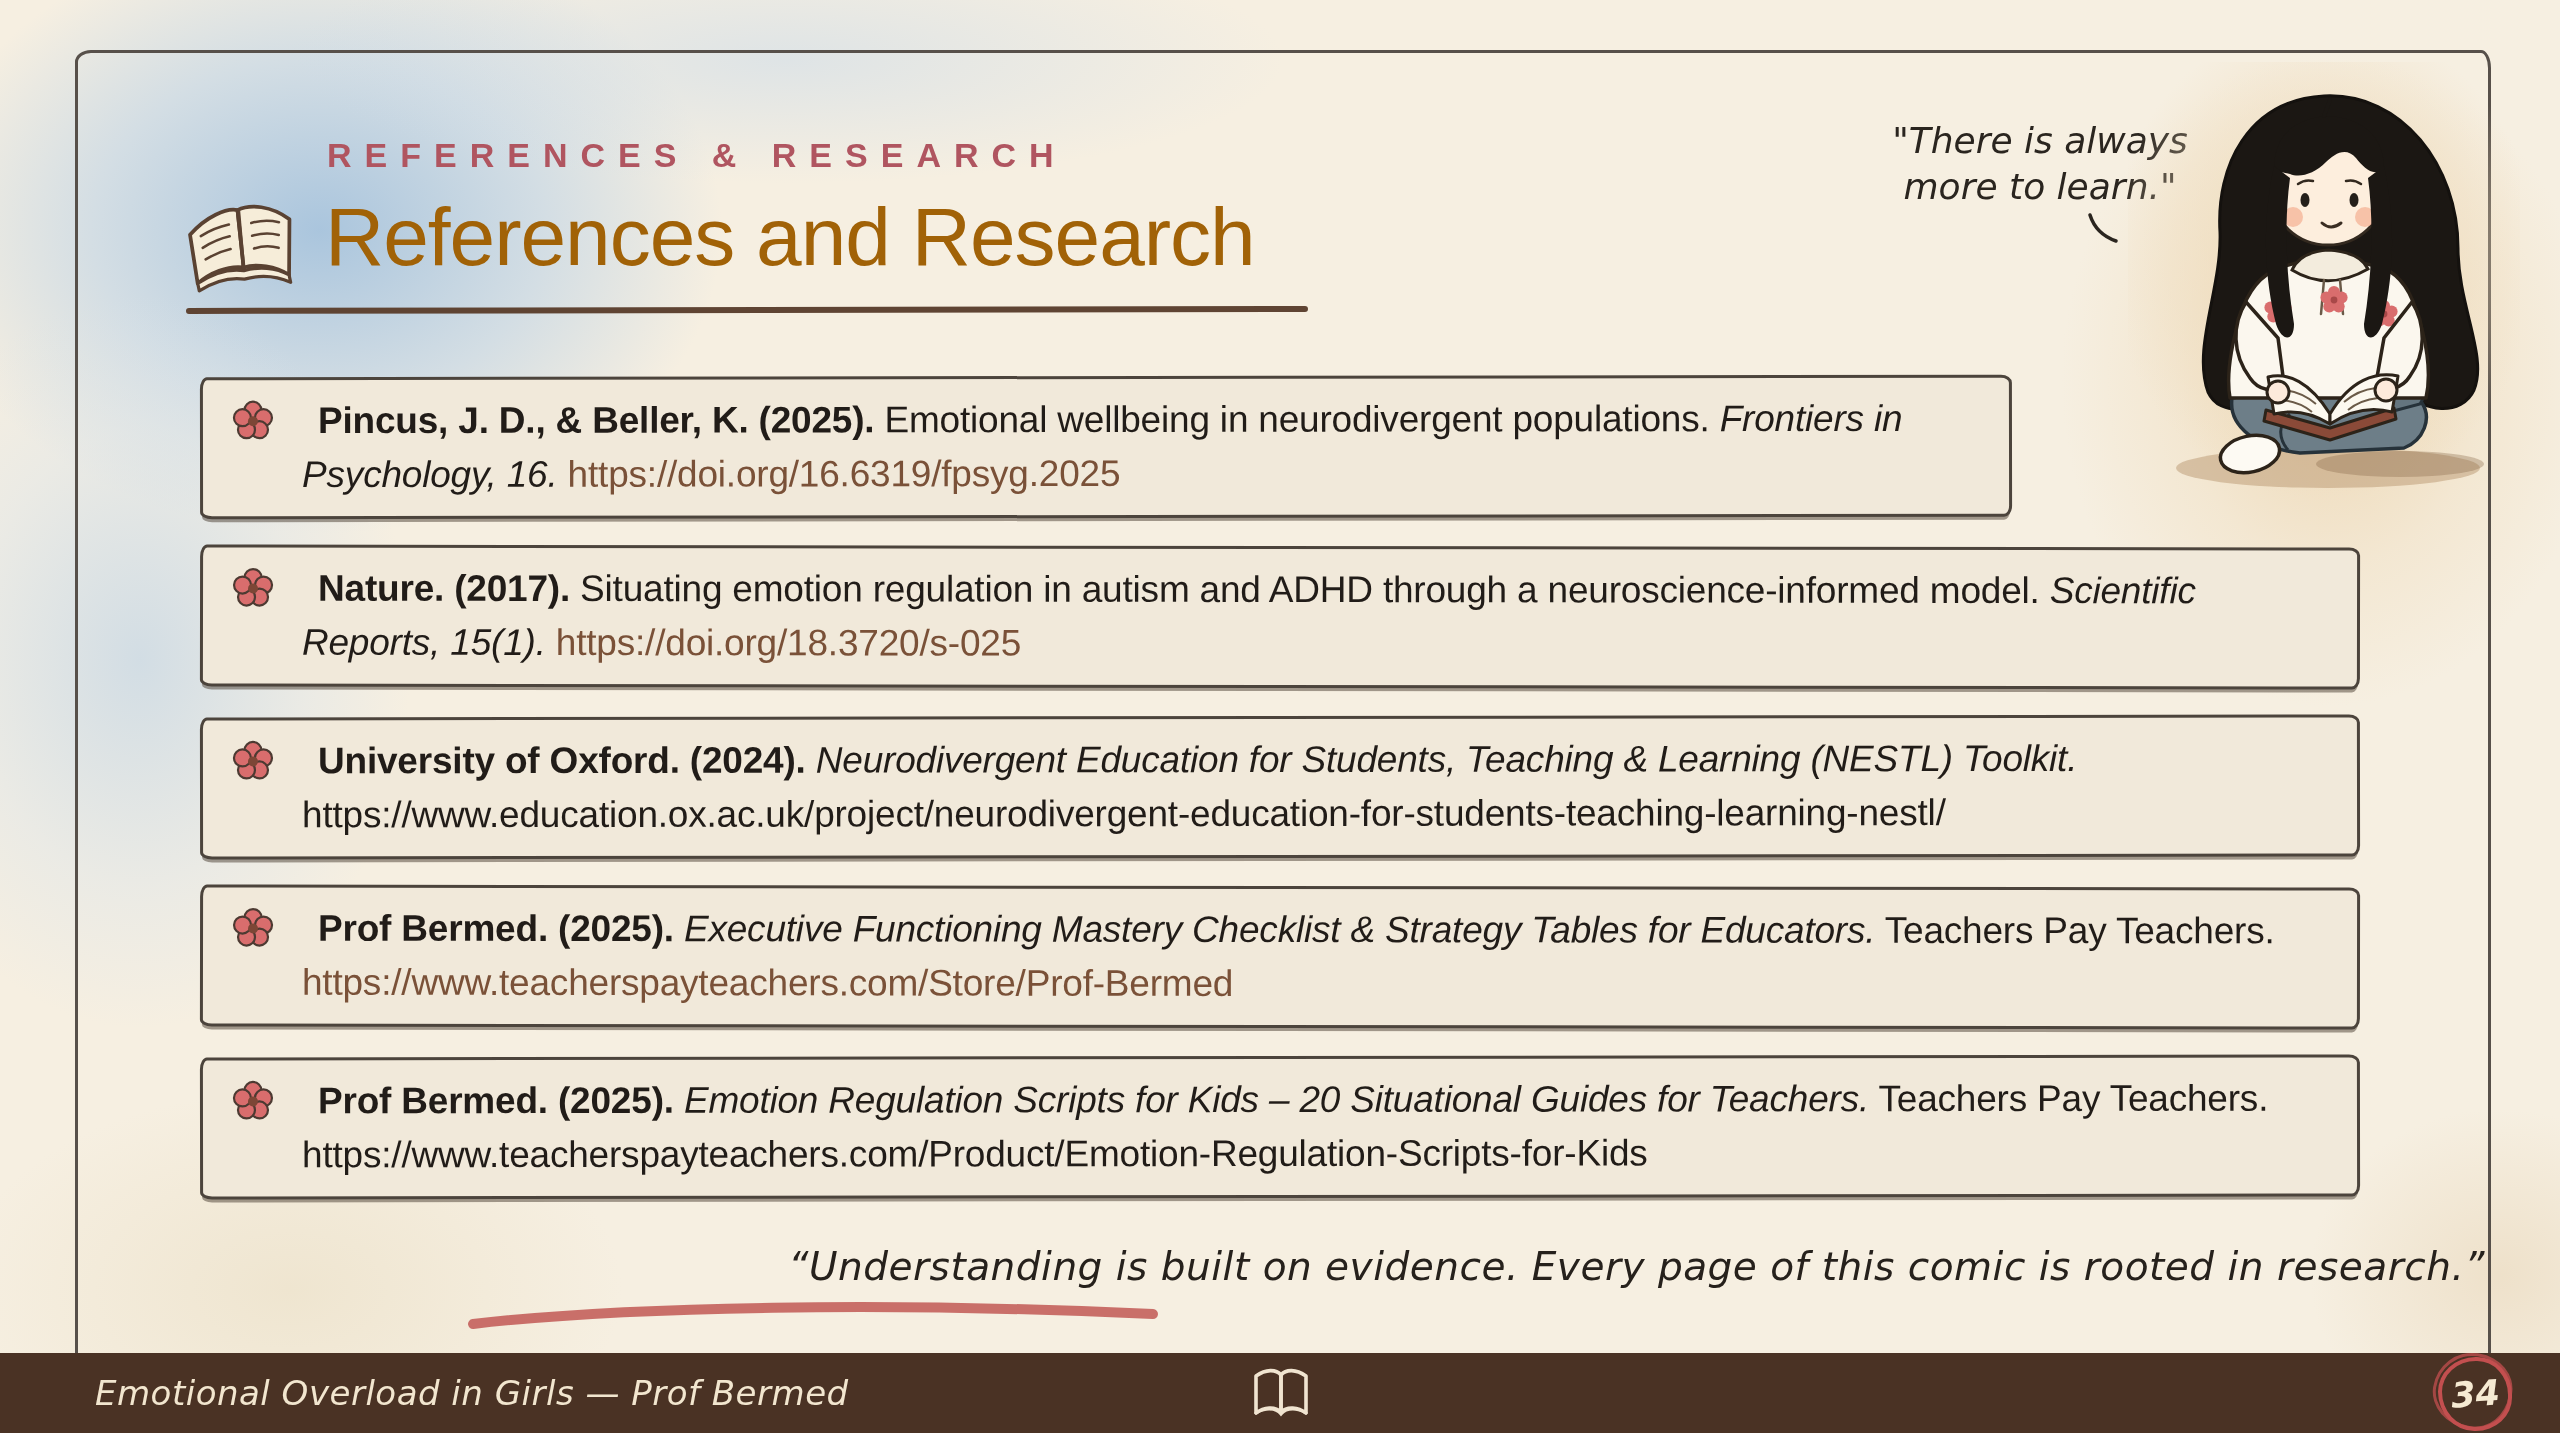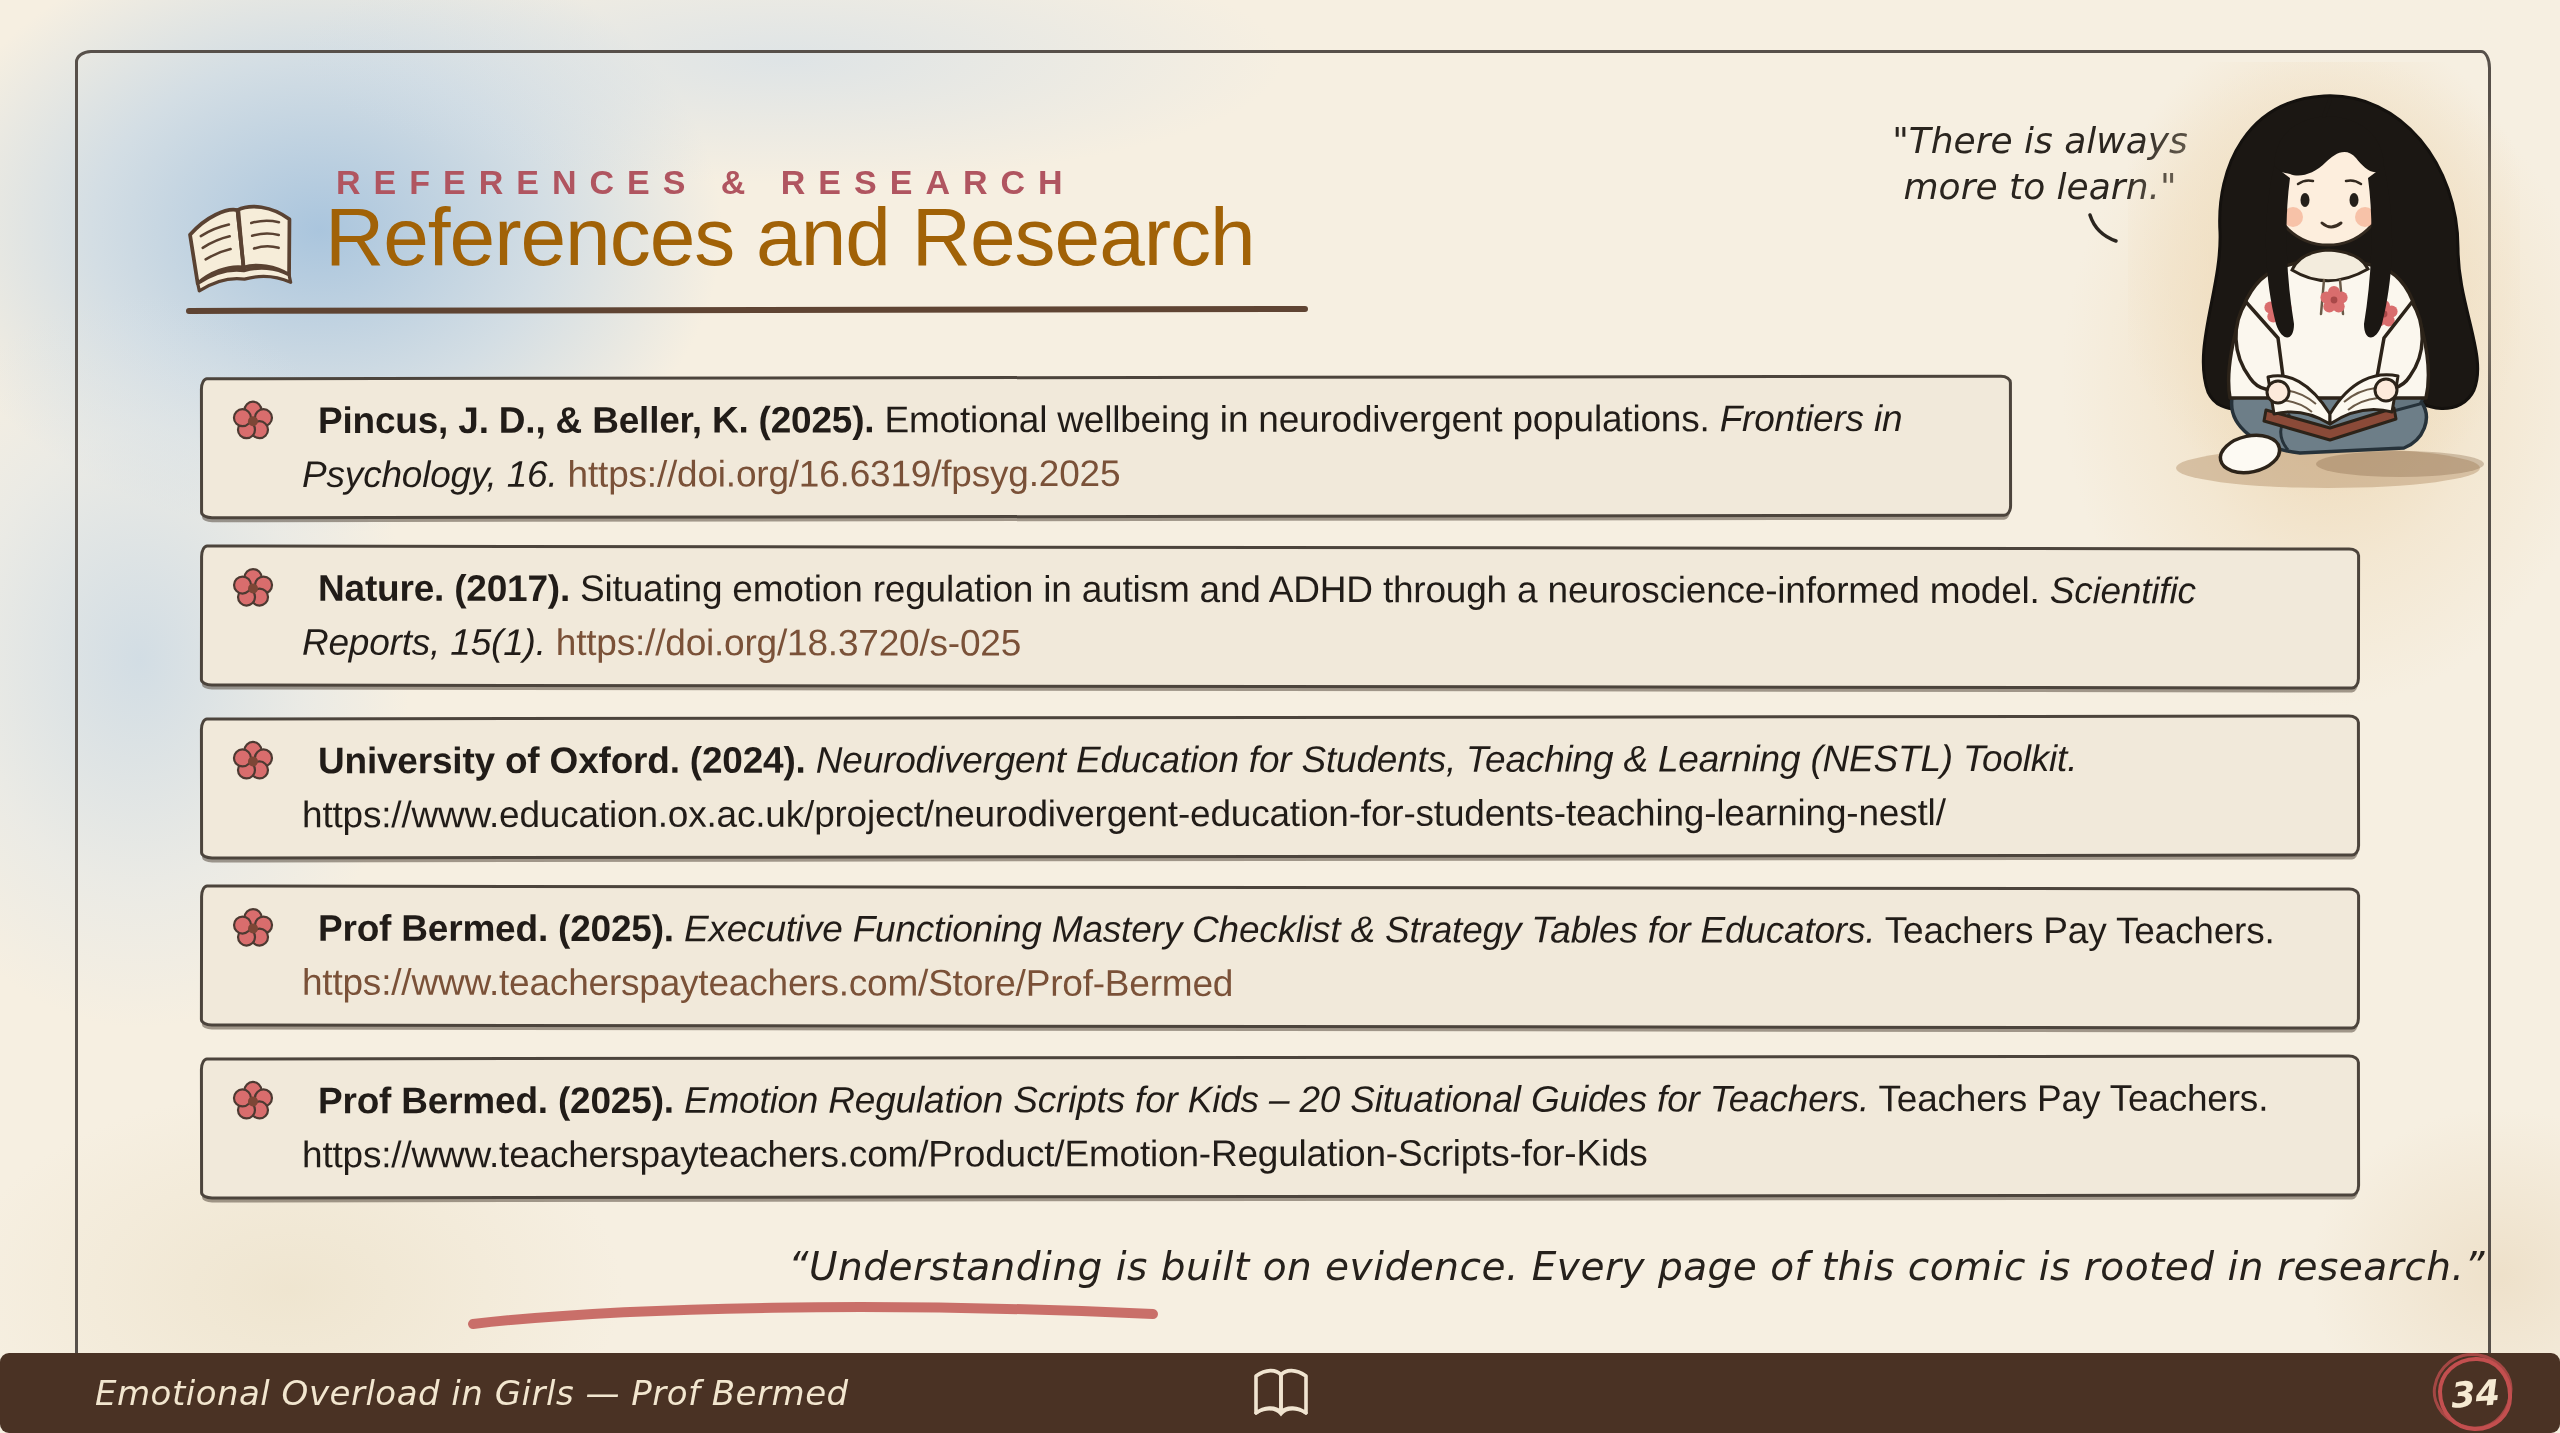--- a/index.html
+++ b/index.html
@@ -25,22 +25,22 @@
 
   
   .frame{
     position:absolute;left:75px;top:50px;width:2410px;height:1330px;
     border:3px solid #57504a;
     border-radius:16px 10px 14px 18px / 12px 18px 10px 16px;
   }
 
   
   .kicker{
-    position:absolute;left:336px;top:136px;
-    font-size:34px;font-weight:700;letter-spacing:13px;color:#b05560;margin-top:27px;
+    position:absolute;left:327px;top:136px;
+    font-size:34px;font-weight:700;letter-spacing:13px;color:#b05560;
   }
   .title-book{position:absolute;left:178px;top:188px;width:128px;height:112px;transform:rotate(-4deg);}
   .page-title{
     position:absolute;left:325px;top:190px;margin:0;
     font-size:82px;font-weight:400;color:#a16207;letter-spacing:-1px;
   }
   .title-underline{
     position:absolute;left:186px;top:307px;width:1122px;height:6px;
     background:#5f4433;border-radius:4px;transform:rotate(-.1deg);
   }
@@ -82,21 +82,21 @@
   .bottom-quote{
     position:absolute;left:75px;top:1244px;width:2410px;text-align:right;
     font-family:"DejaVu Sans",sans-serif;font-style:italic;
     font-size:39px;color:#26211c;letter-spacing:.5px;
   }
   .swoosh{position:absolute;left:465px;top:1300px;width:700px;height:34px;}
 
   
   .footer{
     position:absolute;left:0;bottom:0;width:2560px;height:80px;background:#4a3224;
-    display:flex;align-items:center;z-index:5;border-radius:9px;
+    display:flex;align-items:center;z-index:5;
   }
   .footer-left{
     position:absolute;left:95px;top:0;height:80px;display:flex;align-items:center;
     font-family:"DejaVu Sans",sans-serif;font-style:italic;
     font-size:34px;color:#f2e6cf;letter-spacing:.5px;
   }
   .footer-book{position:absolute;left:1248px;top:13px;width:66px;height:56px;}
   .page-circle{
     position:absolute;left:2438px;top:4px;width:66px;height:66px;
     border:4px solid #c34f4f;border-radius:52% 48% 50% 50% / 48% 52% 46% 54%;

